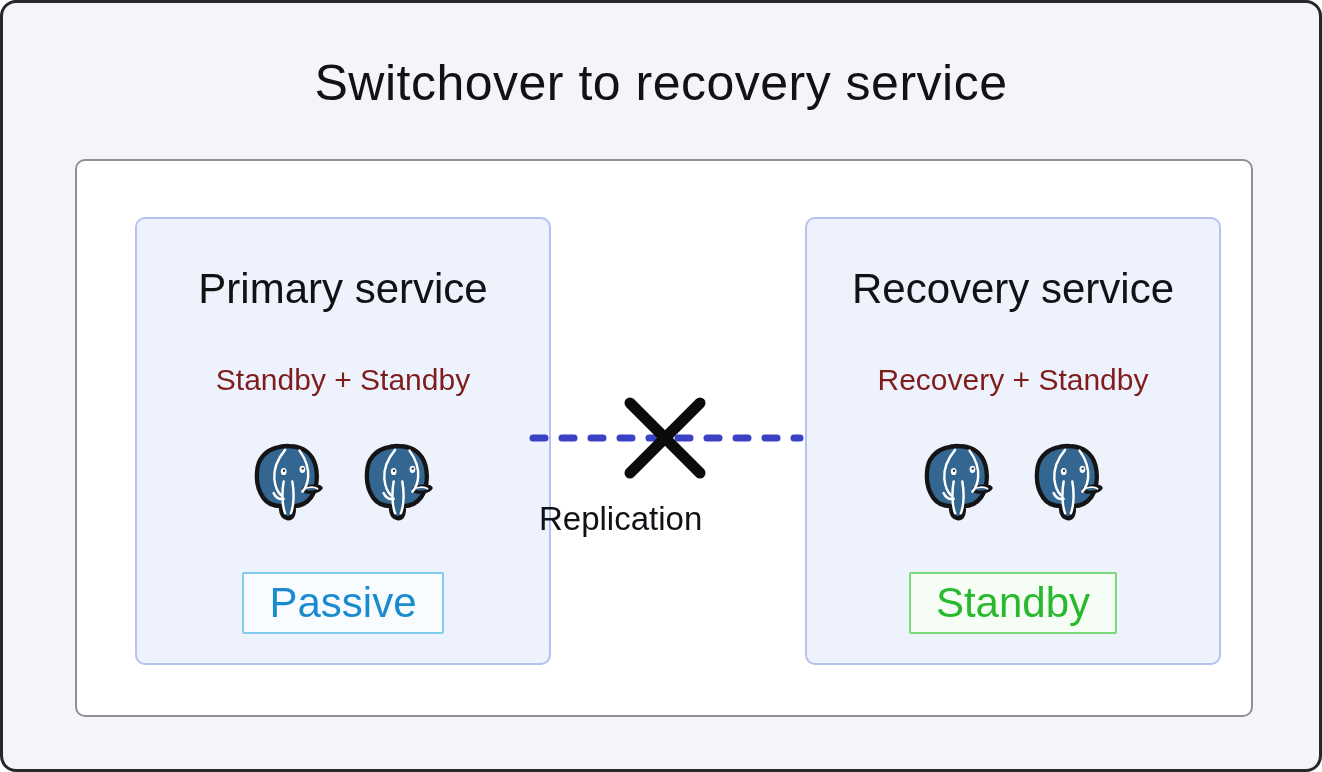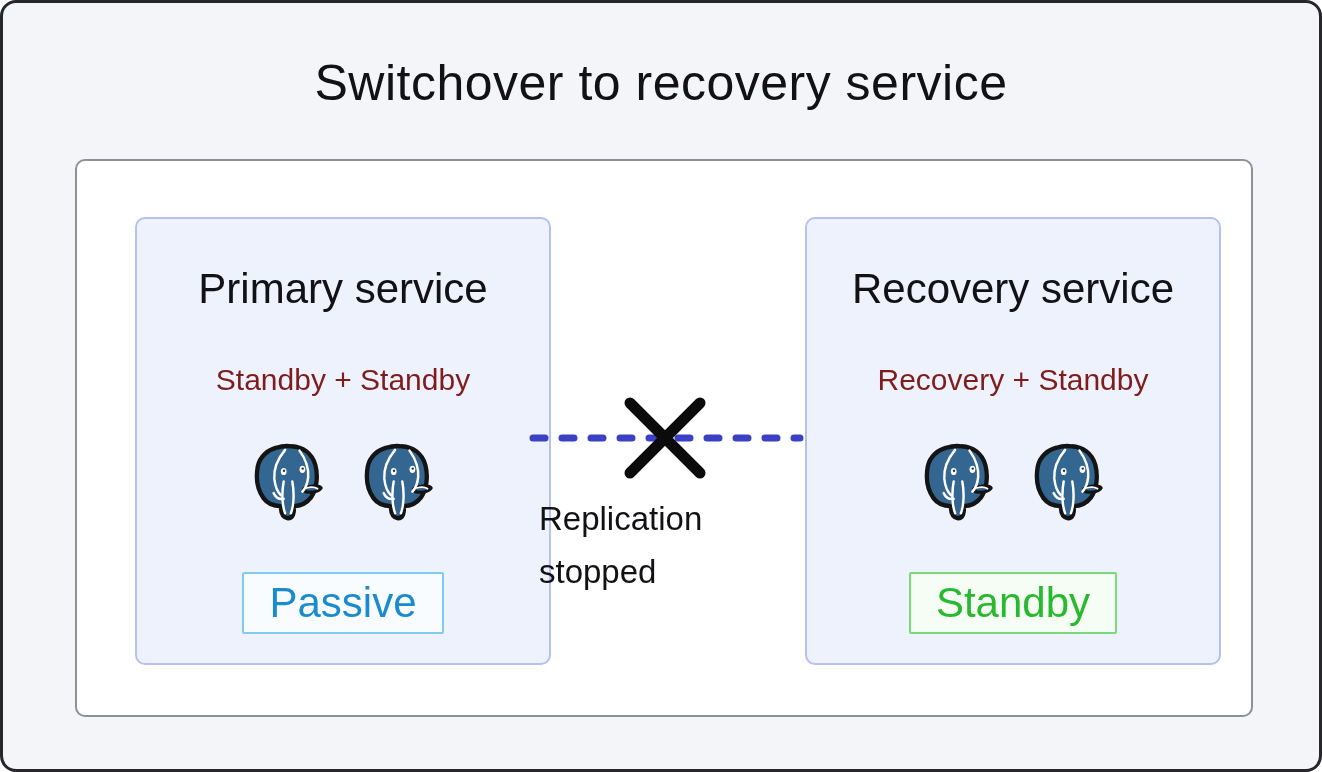--- a/index.html
+++ b/index.html
@@ -222,16 +222,15 @@
 
   <svg class="connector-svg">
     <line class="dash-line" x1="10" y1="43" x2="277" y2="43"></line>
     <g>
       <line class="x-stroke" x1="107" y1="8" x2="177" y2="78"></line>
       <line class="x-stroke" x1="177" y1="8" x2="107" y2="78"></line>
     </g>
   </svg>
   <div class="connector-label">
     <span>Replication</span>
-    <span>stopped</span>
   </div>
 
 </div>
 
 </body></html>

